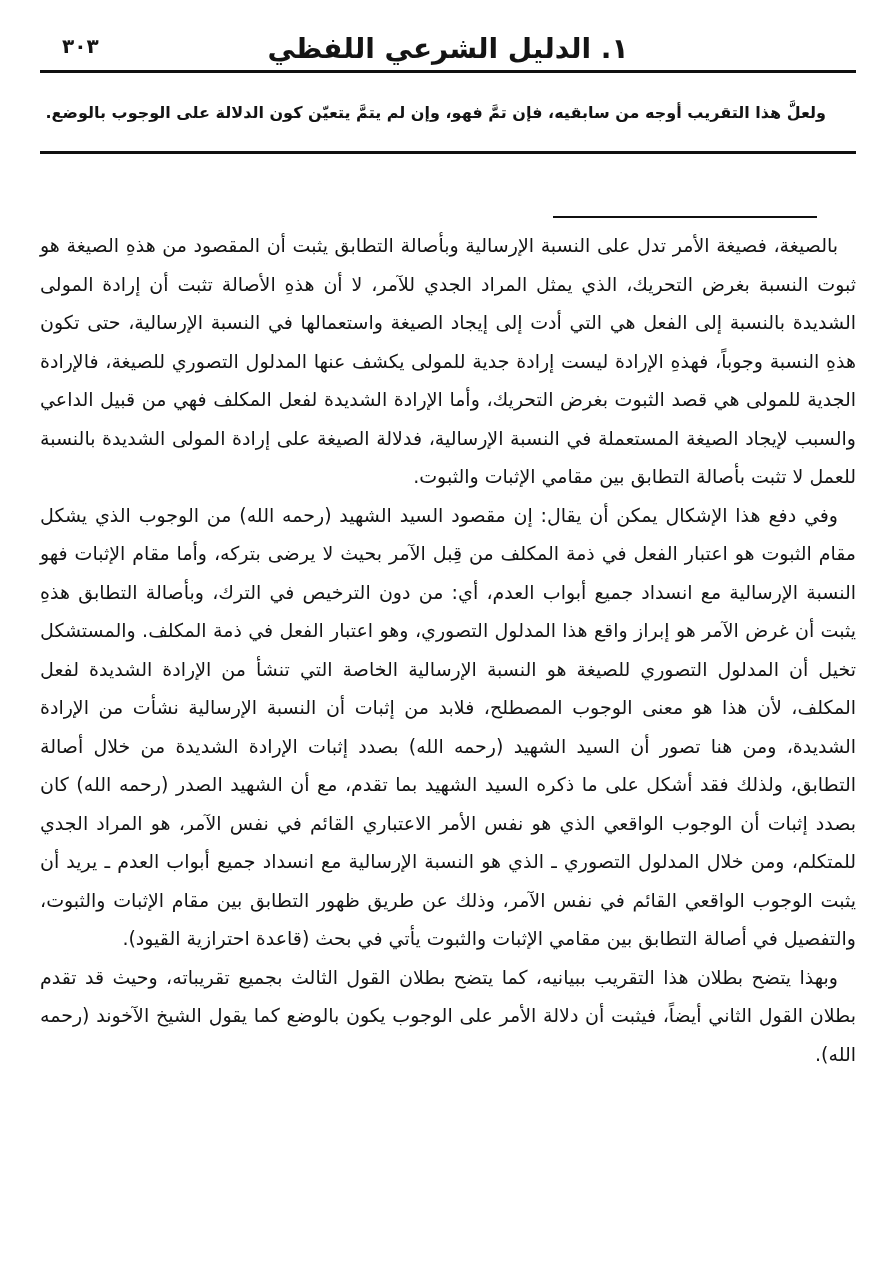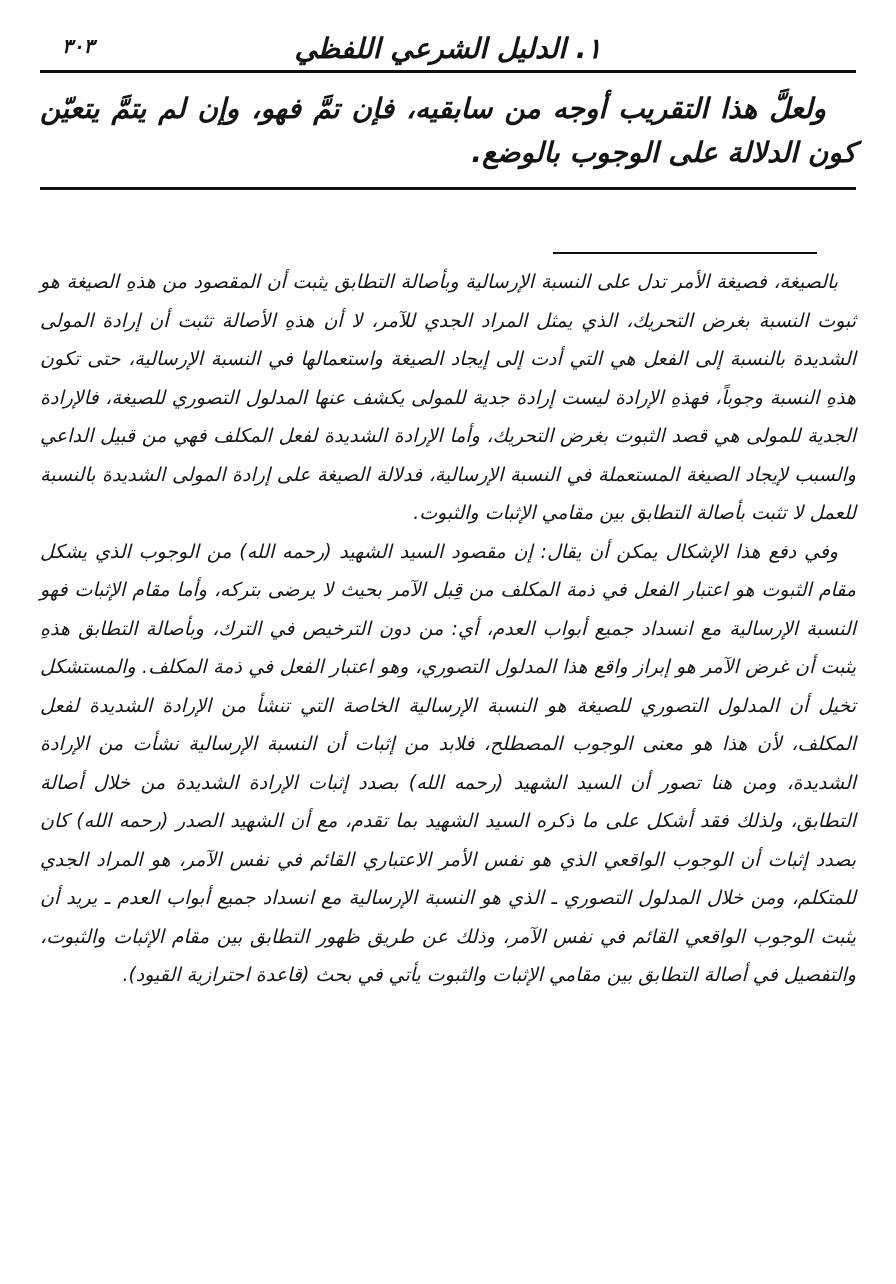--- a/index.html
+++ b/index.html
@@ -14,21 +14,20 @@
   }
   .page {
     position: relative;
     width: 896px;
     height: 1284px;
     overflow: hidden;
     background: #ffffff;
   }
   .content {
     padding: 0 40px;
-    font-style: italic;
   }
   .header {
     position: relative;
     height: 44px;
     margin-top: 26px;
   }
   .page-number {
     position: absolute;
     left: 22px;
     top: 8px;
@@ -44,23 +43,23 @@
     font-size: 28px;
     font-weight: bold;
     white-space: nowrap;
   }
   .rule {
     height: 3px;
     background: #101010;
   }
   .matn {
     margin: 14px 0 12px 0;
-    font-size: 28px;
+    font-size: 16px;
     font-weight: bold;
-    line-height: 44px;
+    line-height: 52px;
     text-align: justify;
     text-indent: 30px;
   }
   .fn-sep {
     width: 264px;
     height: 2px;
     background: #101010;
     margin-top: 62px;
     margin-right: 39px;
     margin-bottom: 6px;
@@ -91,16 +90,17 @@
 
     <p class="matn">ولعلَّ هذا التقريب أوجه من سابقيه، فإن تمَّ فهو، وإن لم يتمَّ يتعيّن كون الدلالة على الوجوب بالوضع.</p>
 
     <div class="rule"></div>
 
     <div class="fn-sep"></div>
 
     <div class="footnote">
       <p class="fn-p">بالصيغة، فصيغة الأمر تدل على النسبة الإرسالية وبأصالة التطابق يثبت أن المقصود من هذهِ الصيغة هو ثبوت النسبة بغرض التحريك، الذي يمثل المراد الجدي للآمر، لا أن هذهِ الأصالة تثبت أن إرادة المولى الشديدة بالنسبة إلى الفعل هي التي أدت إلى إيجاد الصيغة واستعمالها في النسبة الإرسالية، حتى تكون هذهِ النسبة وجوباً، فهذهِ الإرادة ليست إرادة جدية للمولى يكشف عنها المدلول التصوري للصيغة، فالإرادة الجدية للمولى هي قصد الثبوت بغرض التحريك، وأما الإرادة الشديدة لفعل المكلف فهي من قبيل الداعي والسبب لإيجاد الصيغة المستعملة في النسبة الإرسالية، فدلالة الصيغة على إرادة المولى الشديدة بالنسبة للعمل لا تثبت بأصالة التطابق بين مقامي الإثبات والثبوت.</p>
       <p class="fn-p">وفي دفع هذا الإشكال يمكن أن يقال: إن مقصود السيد الشهيد (رحمه الله) من الوجوب الذي يشكل مقام الثبوت هو اعتبار الفعل في ذمة المكلف من قِبل الآمر بحيث لا يرضى بتركه، وأما مقام الإثبات فهو النسبة الإرسالية مع انسداد جميع أبواب العدم، أي: من دون الترخيص في الترك، وبأصالة التطابق هذهِ يثبت أن غرض الآمر هو إبراز واقع هذا المدلول التصوري، وهو اعتبار الفعل في ذمة المكلف. والمستشكل تخيل أن المدلول التصوري للصيغة هو النسبة الإرسالية الخاصة التي تنشأ من الإرادة الشديدة لفعل المكلف، لأن هذا هو معنى الوجوب المصطلح، فلابد من إثبات أن النسبة الإرسالية نشأت من الإرادة الشديدة، ومن هنا تصور أن السيد الشهيد (رحمه الله) بصدد إثبات الإرادة الشديدة من خلال أصالة التطابق، ولذلك فقد أشكل على ما ذكره السيد الشهيد بما تقدم، مع أن الشهيد الصدر (رحمه الله) كان بصدد إثبات أن الوجوب الواقعي الذي هو نفس الأمر الاعتباري القائم في نفس الآمر، هو المراد الجدي للمتكلم، ومن خلال المدلول التصوري ـ الذي هو النسبة الإرسالية مع انسداد جميع أبواب العدم ـ يريد أن يثبت الوجوب الواقعي القائم في نفس الآمر، وذلك عن طريق ظهور التطابق بين مقام الإثبات والثبوت، والتفصيل في أصالة التطابق بين مقامي الإثبات والثبوت يأتي في بحث (قاعدة احترازية القيود).</p>
+      <p class="fn-p">وبهذا يتضح بطلان هذا التقريب ببيانيه، كما يتضح بطلان القول الثالث بجميع تقريباته، وحيث قد تقدم بطلان القول الثاني أيضاً، فيثبت أن دلالة الأمر على الوجوب يكون بالوضع كما يقول الشيخ الآخوند (رحمه الله).</p>
     </div>
 
   </div>
 </div>
 
 </body></html>

